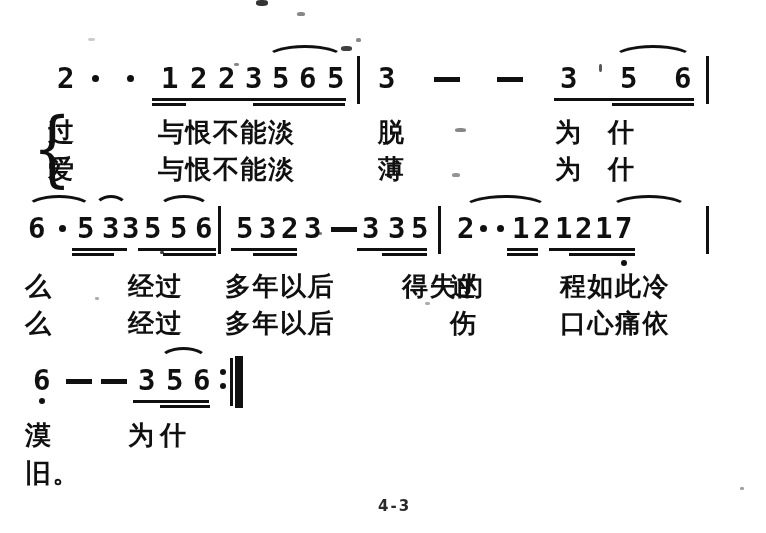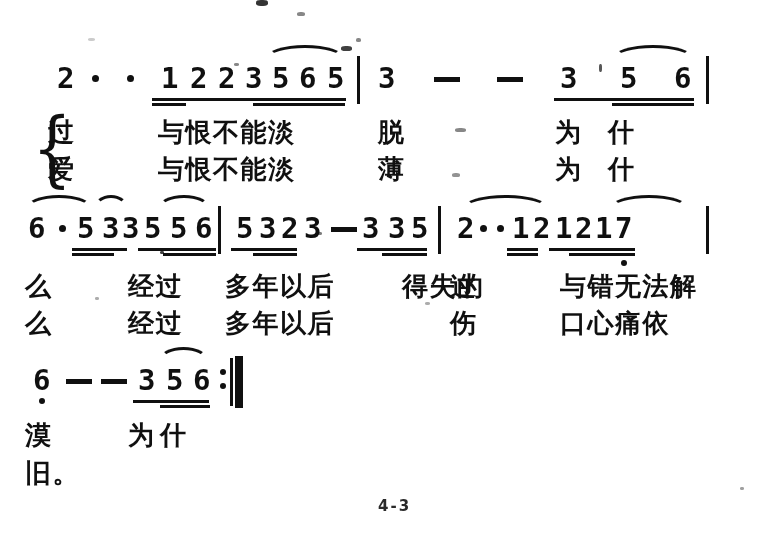--- a/index.html
+++ b/index.html
@@ -142,21 +142,21 @@
     <div class="lyric" style="left: 48px; top: 155px;">爱</div>
     <div class="lyric" style="left: 158px; top: 155px;">与恨不能淡</div>
     <div class="lyric" style="left: 378px; top: 155px;">薄</div>
     <div class="lyric" style="left: 555px; top: 155px;">为</div>
     <div class="lyric" style="left: 608px; top: 155px;">什</div>
     <div class="lyric" style="left: 25px; top: 272px;">么</div>
     <div class="lyric" style="left: 128px; top: 272px;">经过</div>
     <div class="lyric" style="left: 225px; top: 272px;">多年以后</div>
     <div class="lyric" style="left: 358px; top: 272px; margin-left: 44px;">得失的</div>
     <div class="lyric" style="left: 450px; top: 272px;">过</div>
-    <div class="lyric" style="left: 560px; top: 272px;">与错无法解</div>
+    <div class="lyric" style="left: 560px; top: 272px;">程如此冷</div>
     <div class="lyric" style="left: 25px; top: 309px;">么</div>
     <div class="lyric" style="left: 128px; top: 309px;">经过</div>
     <div class="lyric" style="left: 225px; top: 309px;">多年以后</div>
     <div class="lyric" style="left: 450px; top: 309px;">伤</div>
     <div class="lyric" style="left: 560px; top: 309px;">口心痛依</div>
     <div class="lyric" style="left: 25px; top: 421px;">漠</div>
     <div class="lyric" style="left: 128px; top: 421px; letter-spacing: 6px;">为什</div>
     <div class="lyric" style="left: 25px; top: 459px;">旧。</div>
     <div class="speck" style="left: 256px; top: 0px; width: 12px; height: 6px; opacity: 0.85;"></div>
     <div class="speck" style="left: 297px; top: 12px; width: 8px; height: 4px; opacity: 0.5;"></div>

